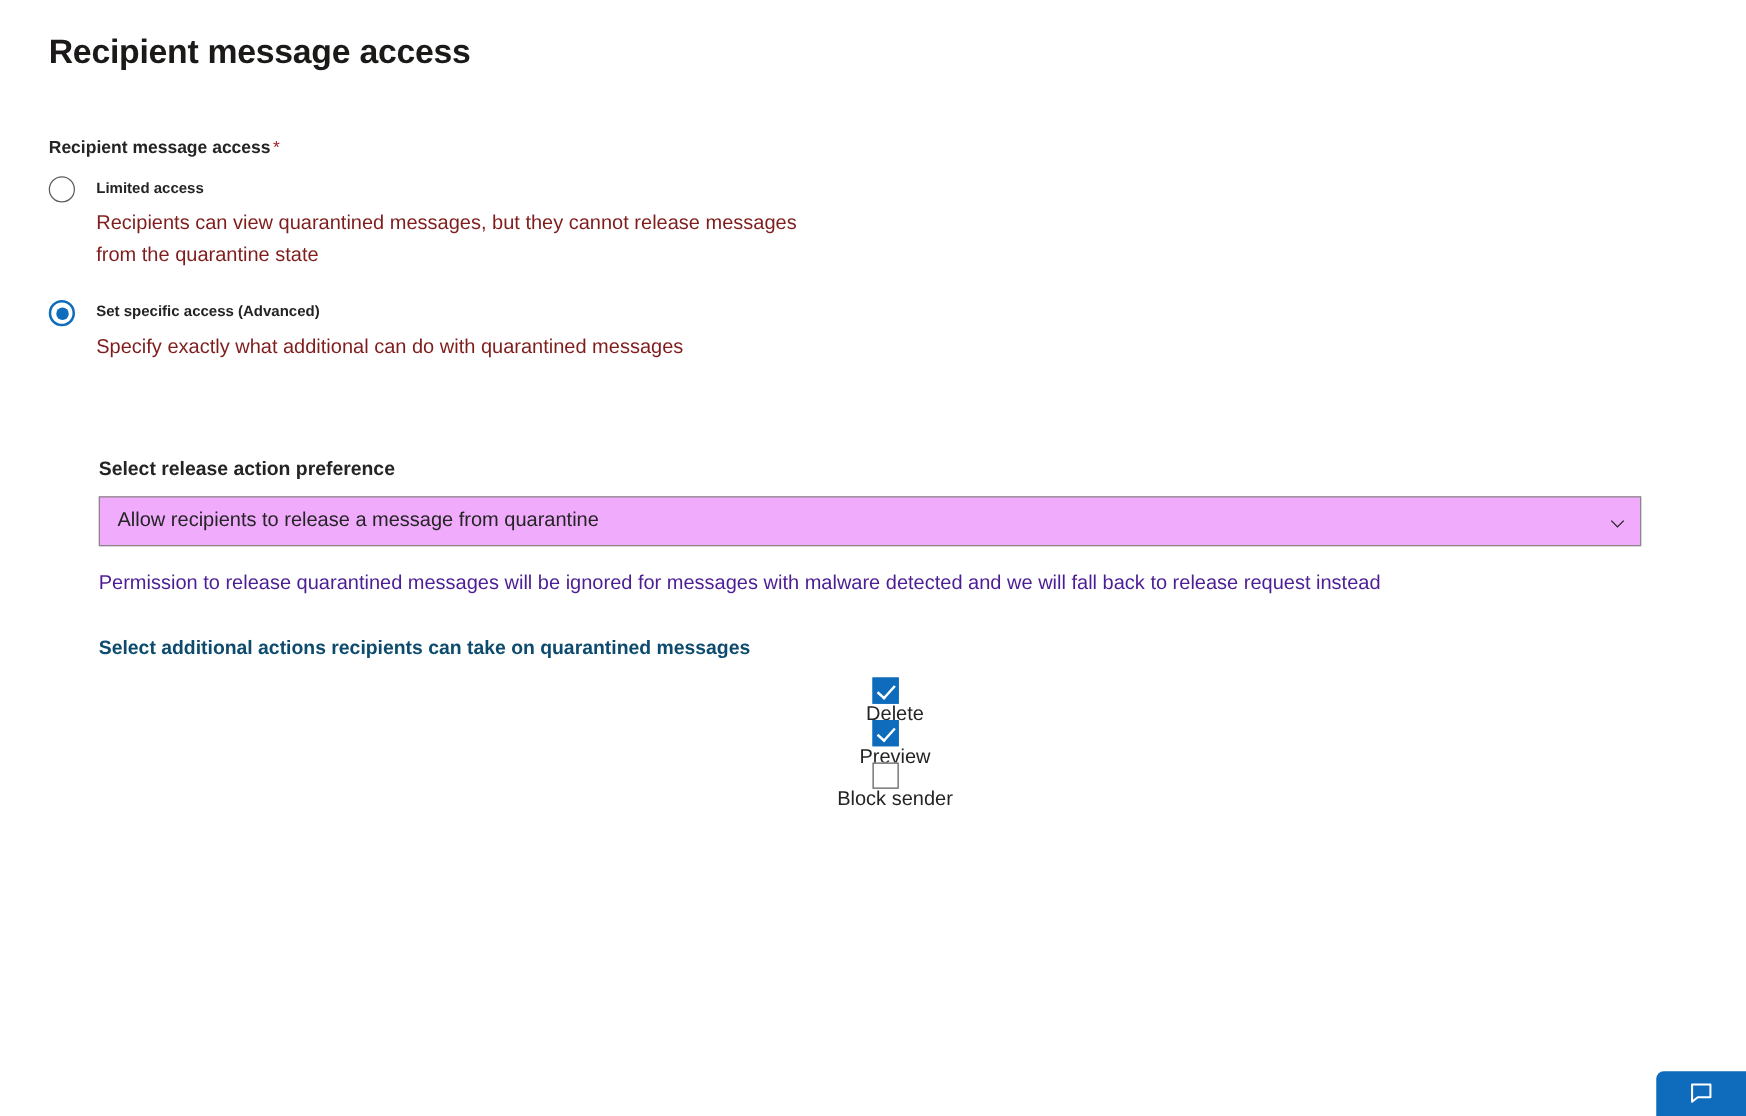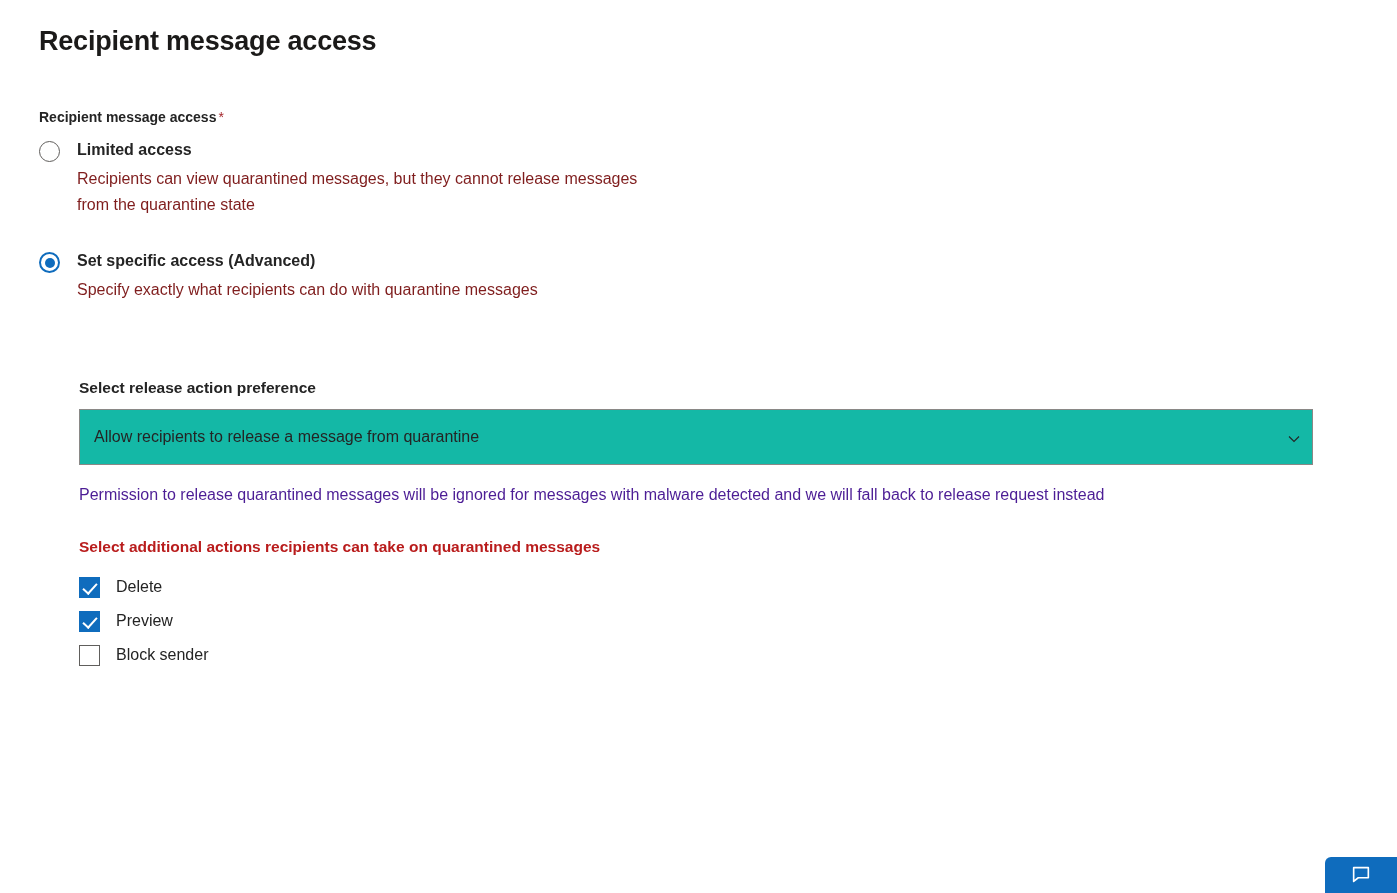--- a/index.html
+++ b/index.html
@@ -49,21 +49,21 @@
     margin-left: 2px;
   }
   .radio-group {
     margin-top: 14px;
   }
   .radio-row {
     display: flex;
     align-items: flex-start;
   }
   .radio-row + .radio-row {
-    margin-top: 32px;
+    margin-top: 20px;
   }
   .radio-outer {
     width: 21px;
     height: 21px;
     border-radius: 50%;
     border: 1.6px solid #605e5c;
     background: #ffffff;
     flex: 0 0 auto;
     margin-top: 2px;
     position: relative;
@@ -82,21 +82,21 @@
     height: 10px;
     margin-left: -5px;
     margin-top: -5px;
     border-radius: 50%;
     background: #0f6cbd;
   }
   .radio-texts {
     margin-left: 17px;
   }
   .radio-title {
-    font-size: 16px;
+    font-size: 12px;
     font-weight: bold;
     color: #242424;
     line-height: 22px;
     cursor: pointer;
   }
   .radio-desc {
     font-size: 16px;
     line-height: 26px;
     color: #7f1d1d;
     margin-top: 5px;
@@ -108,23 +108,23 @@
   }
   .field-label {
     font-size: 15.5px;
     font-weight: bold;
     color: #242424;
   }
   .select-wrap {
     margin-top: 12px;
     position: relative;
     width: 1234px;
-    height: 56px;
+    height: 40px;
     border: 1px solid #8a8886;
-    background: #14b8a6;
+    background: #f0abfc;
     display: flex;
     align-items: center;
     cursor: pointer;
   }
   .select-value {
     font-size: 16px;
     color: #242424;
     padding-left: 14px;
   }
   .chev {
@@ -140,29 +140,30 @@
     margin-top: 16px;
     font-size: 16px;
     line-height: 27px;
     color: #4c1d95;
     max-width: 1238px;
   }
   .actions-label {
     margin-top: 30px;
     font-size: 15.5px;
     font-weight: bold;
-    color: #b91c1c;
+    color: #0c4a6e;
   }
   .check-list {
     margin-top: 14px;
   }
   .check-row {
     display: flex;
     align-items: center;
     height: 34px;
+    flex-direction: column;
   }
   .checkbox {
     width: 21px;
     height: 21px;
     border: 1.5px solid #605e5c;
     background: #ffffff;
     flex: 0 0 auto;
     cursor: pointer;
     position: relative;
   }
@@ -222,21 +223,21 @@
         <div class="radio-title">Limited access</div>
         <div class="radio-desc">Recipients can view quarantined messages, but they cannot release messages
 from the quarantine state</div>
       </div>
     </div>
 
     <div class="radio-row">
       <div class="radio-outer checked"></div>
       <div class="radio-texts">
         <div class="radio-title">Set specific access (Advanced)</div>
-        <div class="radio-desc">Specify exactly what recipients can do with quarantine messages</div>
+        <div class="radio-desc">Specify exactly what additional can do with quarantined messages</div>
       </div>
     </div>
 
   </div>
 
   <div class="advanced-block">
 
     <div class="field-label">Select release action preference</div>
 
     <div class="select-wrap">

